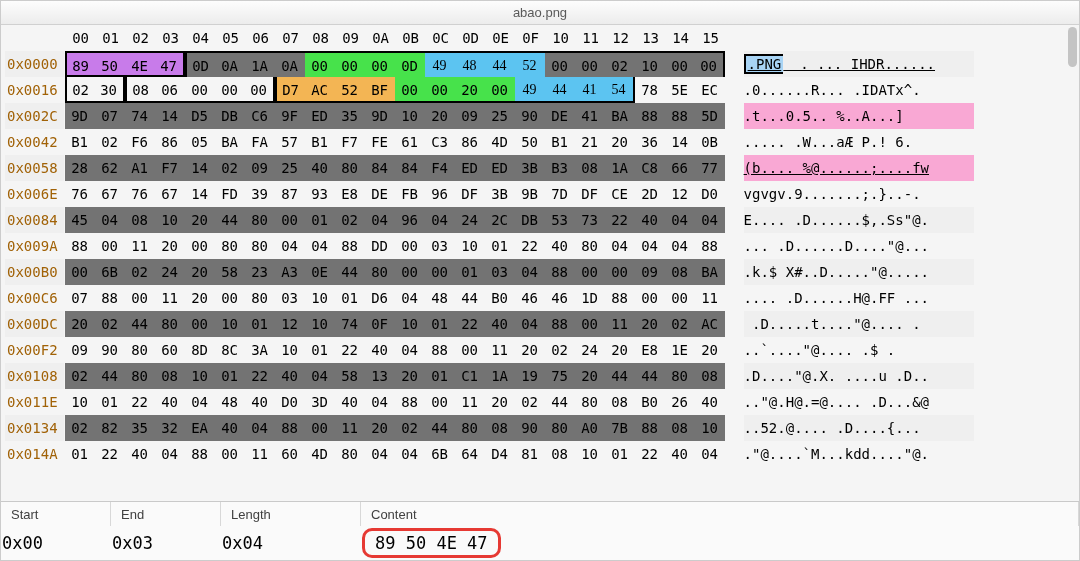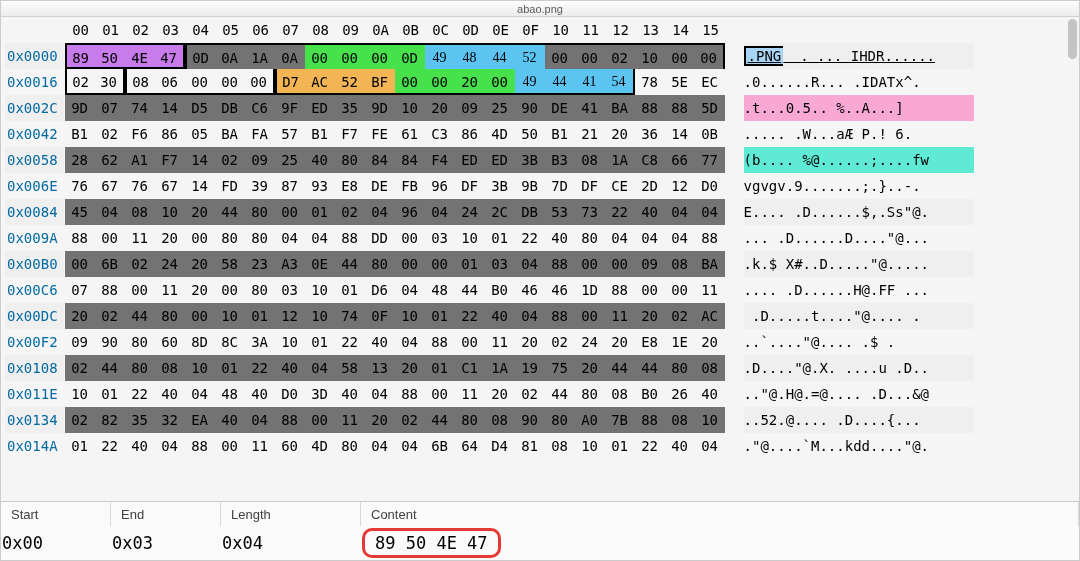--- a/index.html
+++ b/index.html
@@ -1,22 +1,22 @@
 <!DOCTYPE html>
 <html><head>
 <meta charset="utf-8">
 <style>
   * { box-sizing: border-box; margin: 0; padding: 0; }
   html, body { width: 1080px; height: 561px; font-family: "Menlo","Consolas",monospace; font-size: 14px; background:#ffffff; overflow:hidden; }
   .window { width:100%; height:100%; display:flex; flex-direction:column; border:1px solid #ccc; background:#f5f5f5;}
-  .titlebar { height:16px; background:linear-gradient(#fdfdfd,#ececec); display:flex; align-items:center; justify-content:center; color:#5a5a5a; font-family:-apple-system,Helvetica,Arial,sans-serif; font-size:11px; border-bottom:1px solid #d0d0d0;}
+  .titlebar { height:24px; background:linear-gradient(#fdfdfd,#ececec); display:flex; align-items:center; justify-content:center; color:#5a5a5a; font-family:-apple-system,Helvetica,Arial,sans-serif; font-size:13px; border-bottom:1px solid #d0d0d0;}
   .hexarea { flex:1; display:flex; flex-direction:row; overflow:hidden; padding:0 8px 0 4px; position:relative;}
   .scroll-thumb{ position:absolute; top:2px; right:2px; width:9px; height:40px; background:#c4c4c4; border-radius:5px;}
   .addr-col { display:flex; flex-direction:column; padding-top:26px; }
-  .addr-col .addr { height:26px; line-height:26px; padding:0 6px 0 2px; color:#0369a1; }
+  .addr-col .addr { height:26px; line-height:26px; padding:0 6px 0 2px; color:#a16207; }
   .bytes-col { display:flex; flex-direction:column;align-items:center; }
   .col-head { height:26px; line-height:26px; display:flex; padding-left:2px;}
   .col-head span, .cell { width:30px; text-align:center; height:26px; line-height:26px; display:inline-block;}
   .rows { display:flex; flex-direction:column; }
   .row { height:26px; display:flex; }
   .row.even { background:#737373; }
   .cell { color:#000; position:relative;}
   .cell.seg-start { border-left:2px solid #000; }
   .cell.seg-top { border-top:2px solid #000; }
   .cell.seg-bottom { border-bottom:2px solid #000; }
@@ -472,21 +472,21 @@
             <span class="cell">40</span>
             <span class="cell">04</span>
           </div>
         </div>
     </div>
     <div class="ascii-col" id="ascii-col">
         <div class="ascii" style="background: rgb(239, 239, 239); text-decoration: underline;"><span class="png-mark">.PNG</span>  . ... IHDR......</div>
         <div class="ascii">.0......R... .IDATx^.</div>
         <div class="ascii" style="background: #f9a8d4;">.t...0.5.. %..A...]</div>
         <div class="ascii">..... .W...aÆ P.! 6.</div>
-        <div class="ascii" style="background: #5eead4;">(b.... %@......;....fw</div>
+        <div class="ascii" style="background: #f9a8d4; text-decoration: underline;">(b.... %@......;....fw</div>
         <div class="ascii">vgvgv.9.......;.}..-.</div>
         <div class="ascii" style="background: rgb(239, 239, 239);">E.... .D......$,.Ss"@.</div>
         <div class="ascii">... .D......D...."@...</div>
         <div class="ascii" style="background: rgb(239, 239, 239);">.k.$ X#..D....."@.....</div>
         <div class="ascii">.... .D......H@.FF ...</div>
         <div class="ascii" style="background: rgb(239, 239, 239);"> .D.....t...."@.... .</div>
         <div class="ascii">..`...."@.... .$ .</div>
         <div class="ascii" style="background: rgb(239, 239, 239);">.D...."@.X. ....u .D..</div>
         <div class="ascii">.."@.H@.=@.... .D...&amp;@</div>
         <div class="ascii" style="background: rgb(239, 239, 239);">..52.@.... .D....{...</div>

